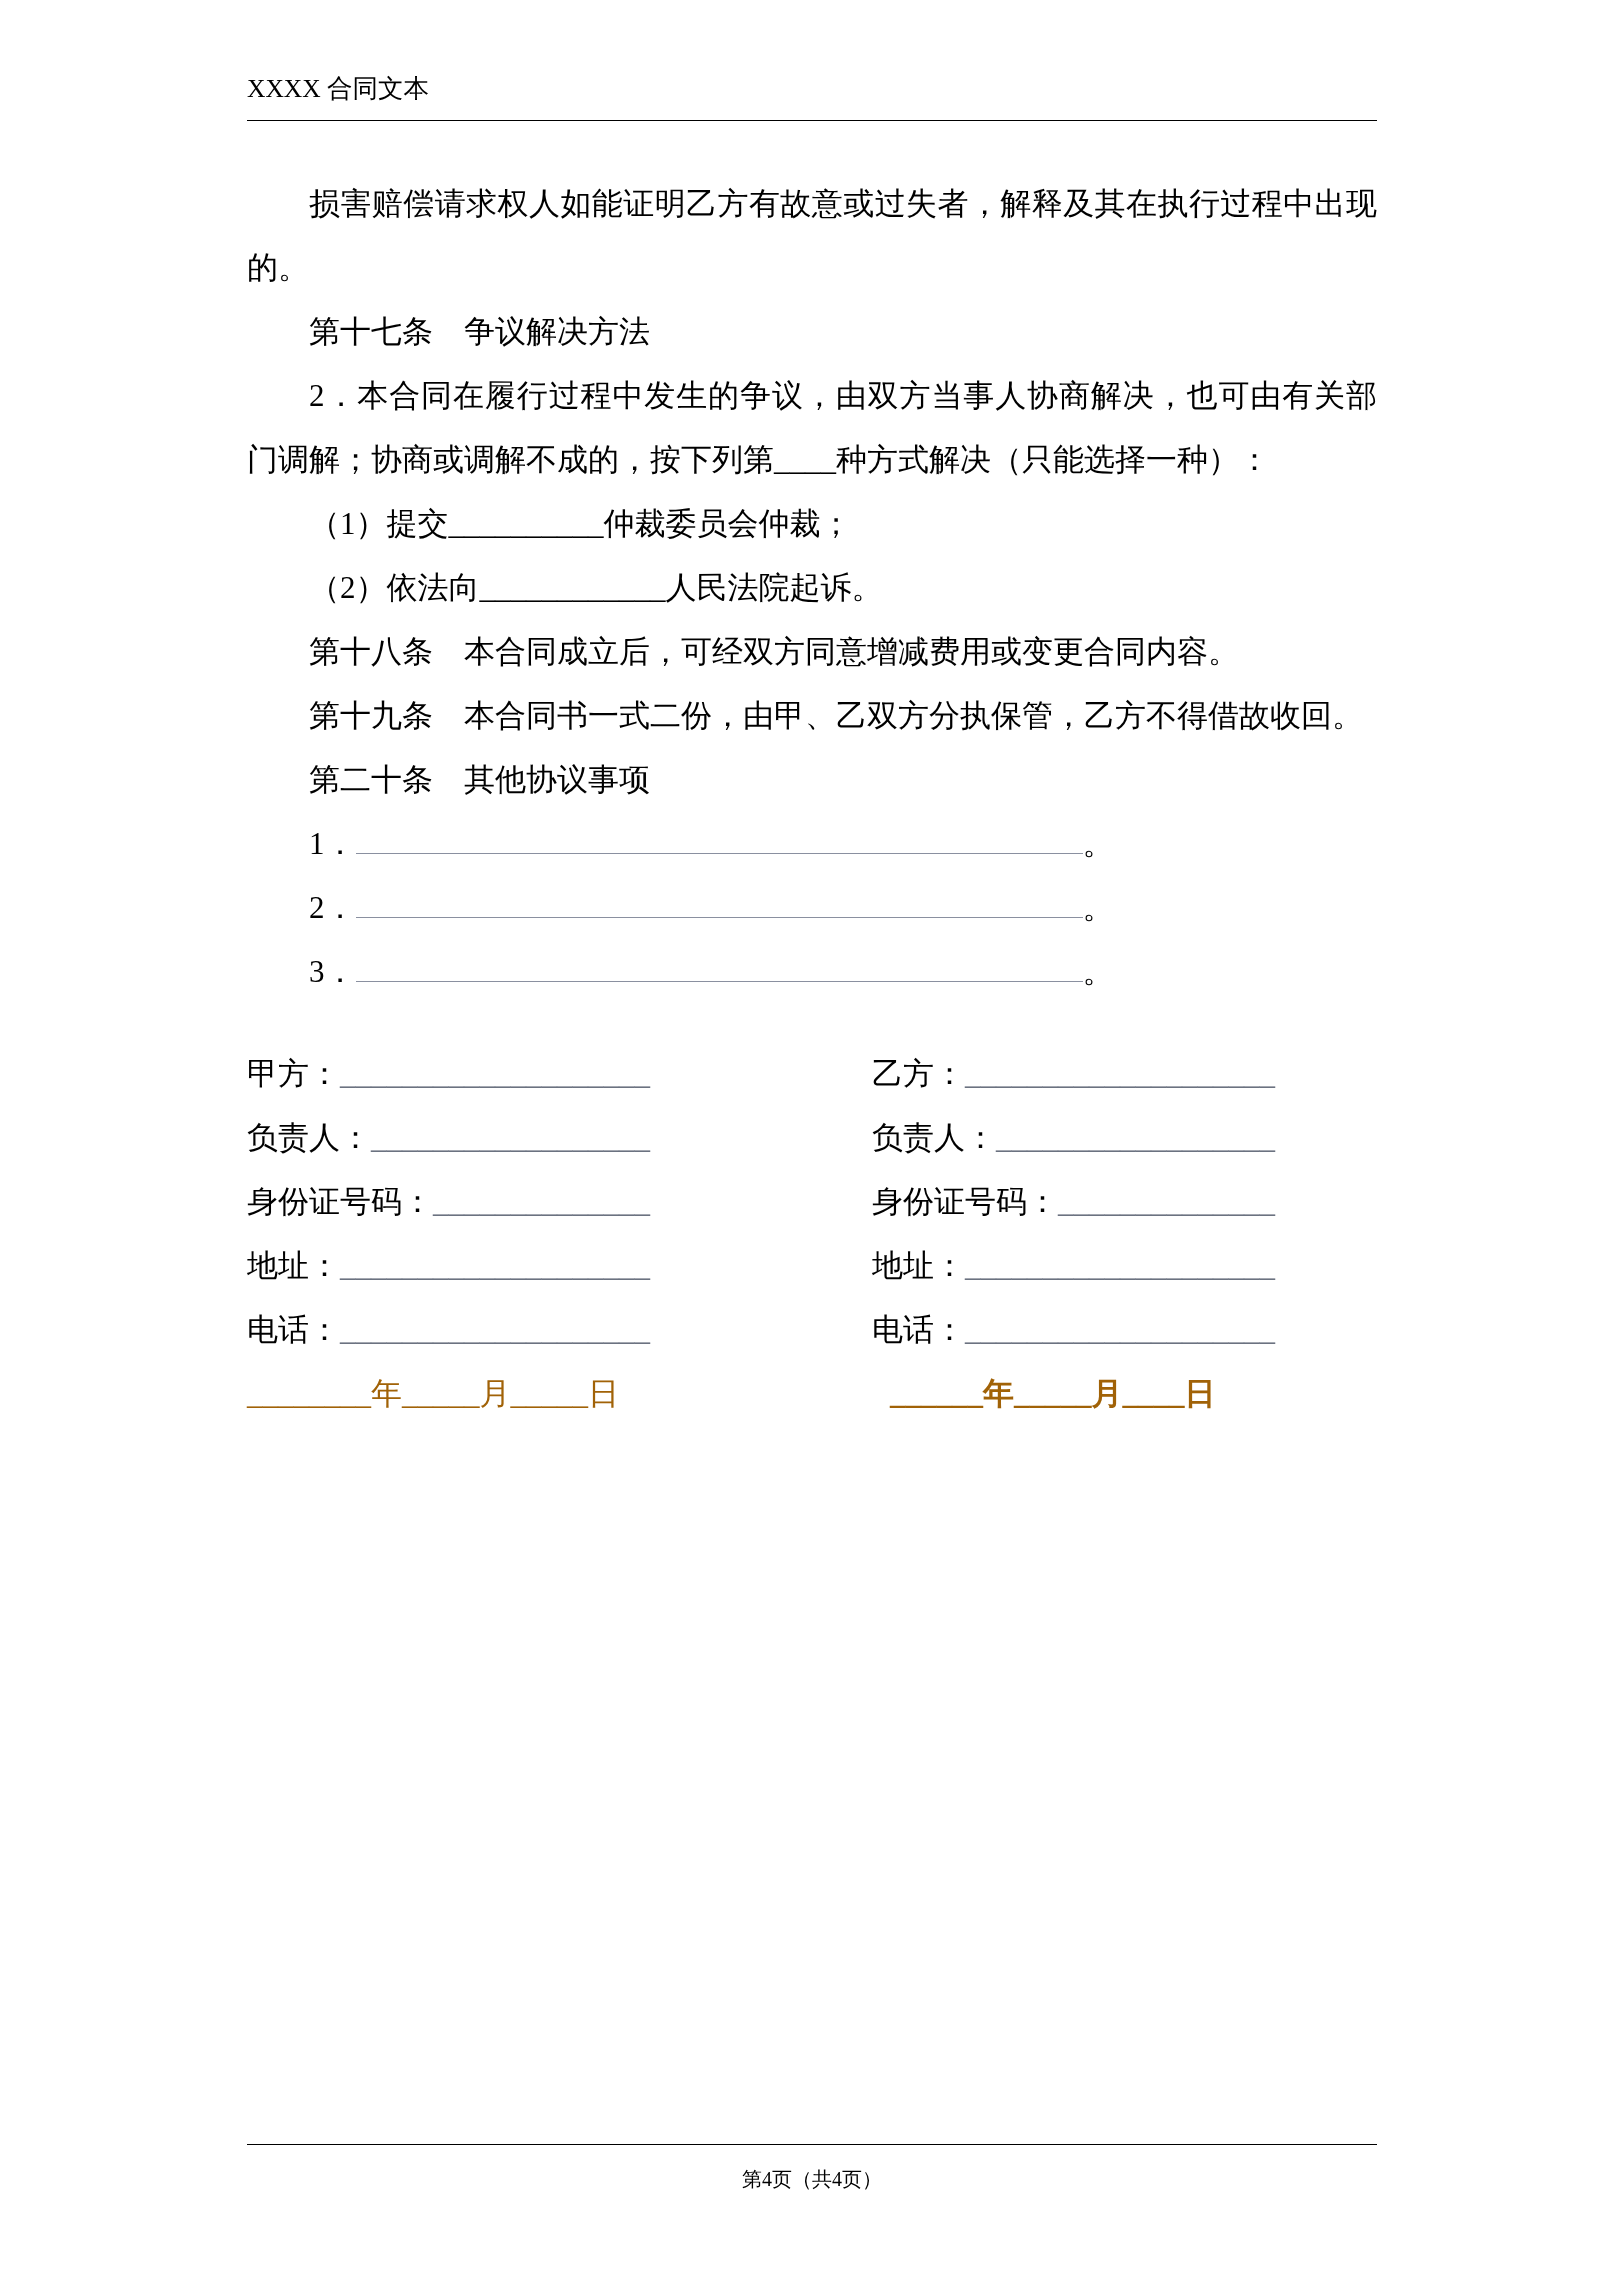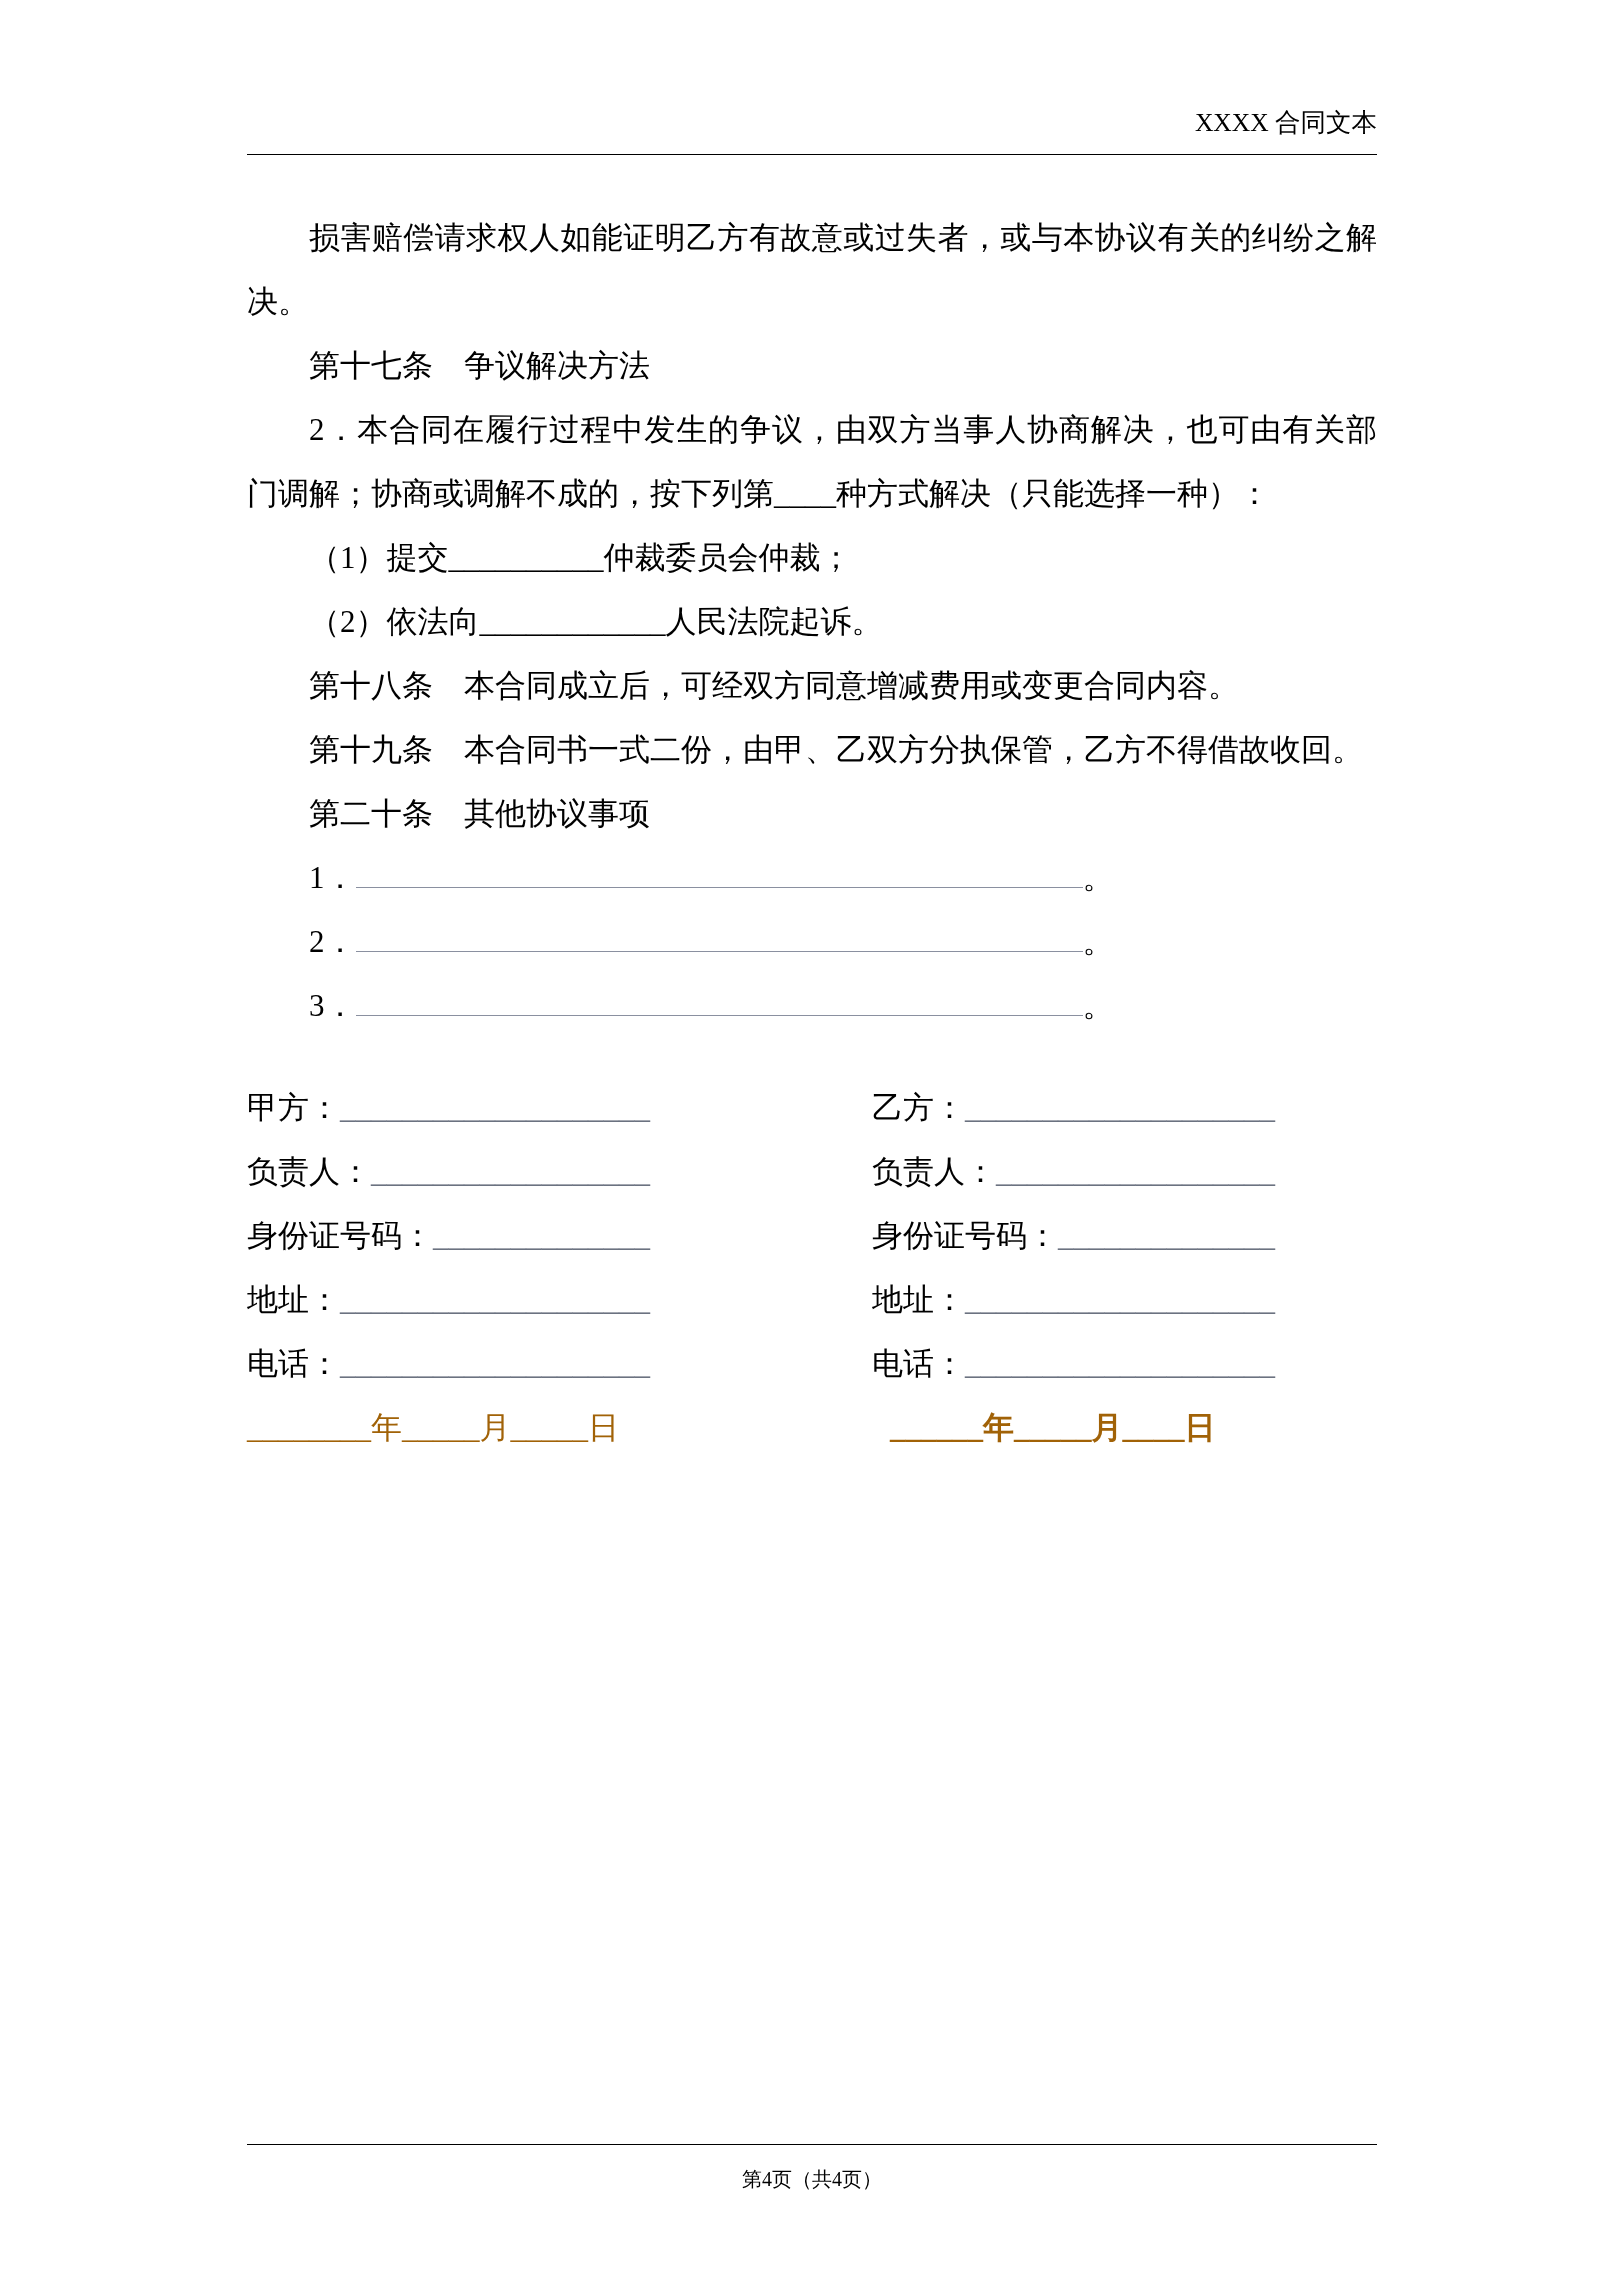--- a/index.html
+++ b/index.html
@@ -8,24 +8,24 @@
     position: relative;
     width: 1623px;
     height: 2294px;
     background: #ffffff;
     color: #000000;
     font-family: "Liberation Serif", "DejaVu Serif", serif;
     overflow: hidden;
   }
   .doc-header {
     margin: 0 246px 0 247px;
-    padding-top: 105px;
+    padding-top: 71px;
     padding-bottom: 12.7px;
     border-bottom: 1.8px solid #000000;
-    text-align: right;
+    text-align: left;
     font-size: 25.5px;
     line-height: 36px;
   }
   .doc-body {
     margin: 0 246px 0 247px;
     padding-top: 51px;
     font-size: 31px;
     line-height: 64px;
     text-align: justify;
   }
@@ -64,21 +64,21 @@
 </head>
 <body>
 
 <div class="page">
 
   <div class="doc-header">
     <span>XXXX 合同文本</span>
   </div>
 
   <div class="doc-body">
-    <p class="para">损害赔偿请求权人如能证明乙方有故意或过失者，或与本协议有关的纠纷之解决。</p>
+    <p class="para">损害赔偿请求权人如能证明乙方有故意或过失者，解释及其在执行过程中出现的。</p>
     <p class="para">第十七条　争议解决方法</p>
     <p class="para">2．本合同在履行过程中发生的争议，由双方当事人协商解决，也可由有关部门调解；协商或调解不成的，按下列第____种方式解决（只能选择一种）：</p>
     <p class="para">（1）提交__________仲裁委员会仲裁；</p>
     <p class="para">（2）依法向____________人民法院起诉。</p>
     <p class="para">第十八条　本合同成立后，可经双方同意增减费用或变更合同内容。</p>
     <p class="para">第十九条　本合同书一式二份，由甲、乙双方分执保管，乙方不得借故收回。</p>
     <p class="para">第二十条　其他协议事项</p>
 
     <p class="item-line"><span>1．</span><span class="long-blank"></span><span>。</span></p>
     <p class="item-line"><span>2．</span><span class="long-blank"></span><span>。</span></p>

